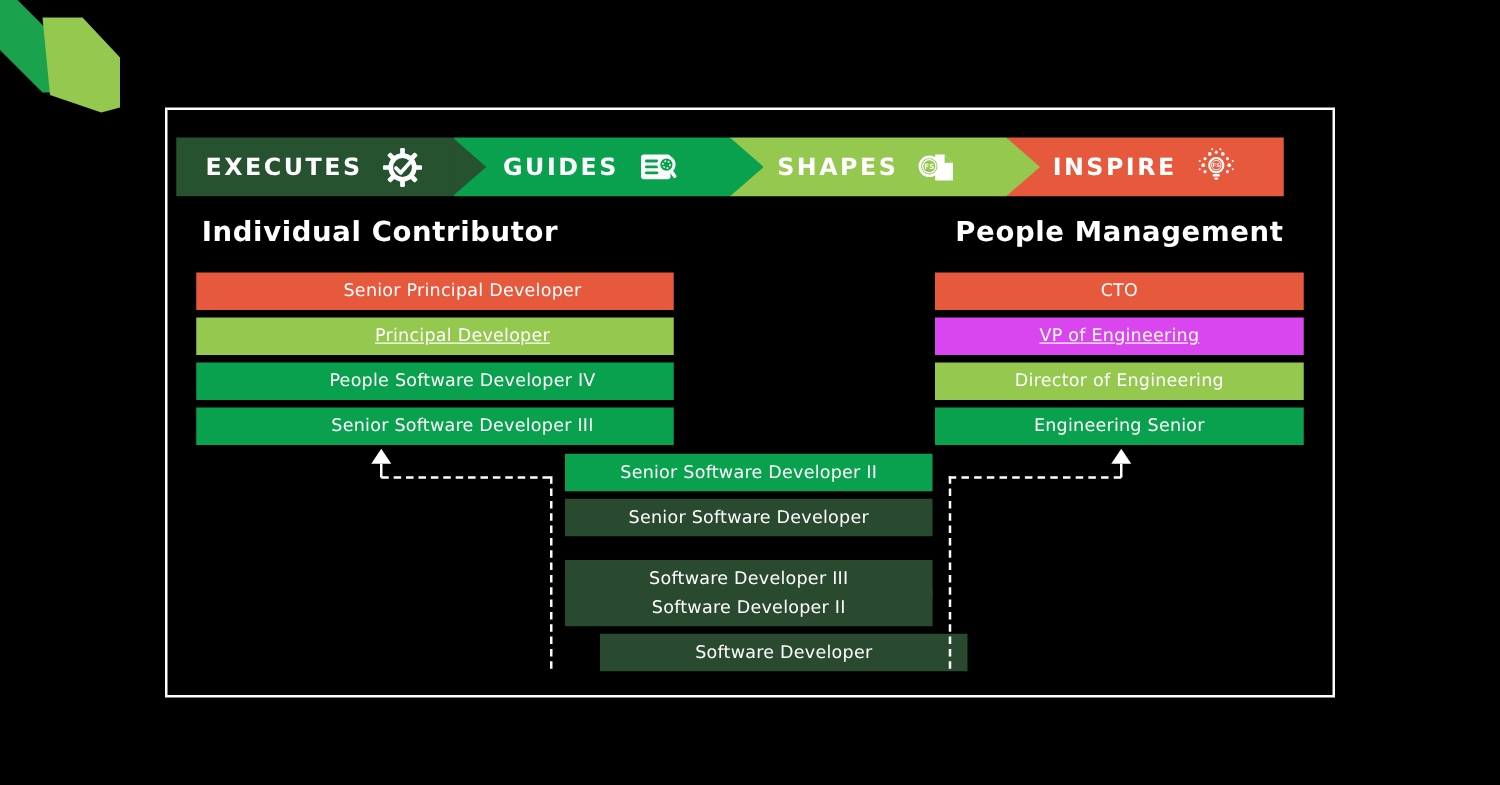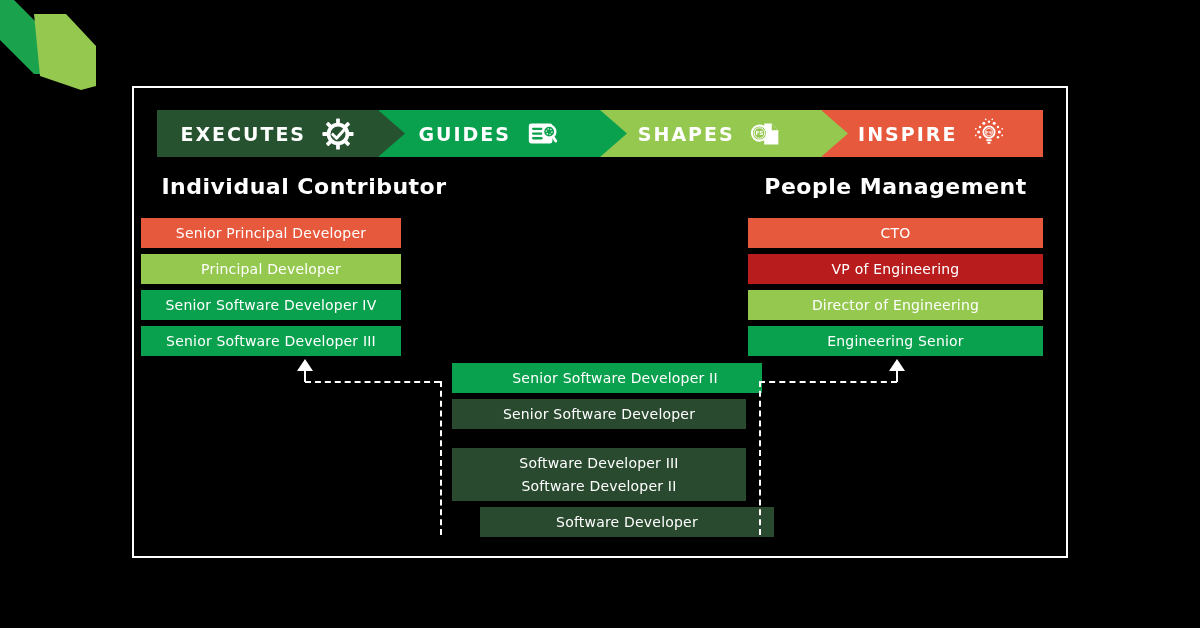--- a/index.html
+++ b/index.html
@@ -8,21 +8,21 @@
     overflow:hidden; font-family:"DejaVu Sans", sans-serif; color:#fff;
   }
   .corner-svg { position:absolute; left:0; top:0; }
 
   .frame {
     position:absolute; left:132px; top:86px; width:932px; height:468px;
     border:2px solid #ffffff;
   }
 
   
-  .banner { position:absolute; left:23px; top:22px; width:886px; height:52px; display:flex; }
+  .banner { position:absolute; left:7px; top:22px; width:886px; height:52px; display:flex; }
   .segment {
     flex:1 1 0; display:flex; align-items:center; justify-content:center;
     gap:15px; height:47px;
   }
   .seg-label {
     font-size:19px; font-weight:bold; letter-spacing:2px; color:#ffffff;
     white-space:nowrap;
   }
   .seg-icon { width:34px; height:34px; flex:0 0 auto; }
   .chevron {
@@ -41,24 +41,24 @@
   }
   .col-heading.left  { left:23px;  width:294px; }
   .col-heading.right { left:614px; width:295px; }
 
   
   .box {
     position:absolute; height:30px; display:flex; align-items:center;
     justify-content:center; font-size:14px; letter-spacing:0.2px; color:#ffffff;
     white-space:nowrap;
   }
-  .col-l { left:7px;  width:260px; }
+  .col-l { left:23px;  width:338px;padding-left:44px; }
   .col-r { left:614px; width:295px; }
   .col-c { left:318px; width:294px; }
-  .r0 { top:130px; } .r1 { top:166px; } .r2 { top:202px; } .r3 { top:238px; }
+  .r0 { top:130px; } .r1 { top:166px;text-decoration:underline; } .r2 { top:202px; } .r3 { top:238px; }
   .m0 { top:275px; } .m1 { top:311px; } .m2 { top:360px; } .m3 { top:383px; } .m4 { top:419px;margin-left:28px; }
 
   
   .dash-v { position:absolute; width:0; height:154px; top:293px; border-left:2px dashed #ffffff; }
   .dash-v.lft { left:306px; }
   .dash-v.rgt { left:625px; }
   .dash-h { position:absolute; height:0; top:293px; border-top:2px dashed #ffffff; }
   .dash-h.lft { left:171px; width:135px; }
   .dash-h.rgt { left:625px; width:138px; }
   .arrow-stem { position:absolute; width:2px; height:11px; top:283px; background:#ffffff; }
@@ -161,29 +161,29 @@
       <div class="chevron c1" style="background: rgb(38, 82, 48);"></div>
       <div class="chevron c2" style="background: rgb(10, 161, 78);"></div>
       <div class="chevron c3" style="background: rgb(148, 200, 79);"></div>
     </div>
 
     <div class="col-heading left">Individual Contributor</div>
     <div class="col-heading right">People Management</div>
 
     <div class="box col-l r0" style="background: rgb(231, 89, 61);">Senior Principal Developer</div>
     <div class="box col-l r1" style="background: rgb(148, 200, 79);">Principal Developer</div>
-    <div class="box col-l r2" style="background: rgb(10, 161, 78);">Senior Software Developer IV</div>
+    <div class="box col-l r2" style="background: rgb(10, 161, 78);">People Software Developer IV</div>
     <div class="box col-r r0" style="background: rgb(231, 89, 61);">CTO</div>
 
     <div class="box col-l r3" style="background: rgb(10, 161, 78);">Senior Software Developer III</div>
-    <div class="box col-r r1" style="background: #b91c1c;">VP of Engineering</div>
+    <div class="box col-r r1" style="background: #d946ef;">VP of Engineering</div>
     <div class="box col-r r2" style="background: rgb(148, 200, 79);">Director of Engineering</div>
     <div class="box col-r r3" style="background: rgb(10, 161, 78);">Engineering Senior</div>
 
-    <div class="box col-c m0" style="background: rgb(10, 161, 78); padding-left: 16px;">Senior Software Developer II</div>
+    <div class="box col-c m0" style="background: rgb(10, 161, 78);">Senior Software Developer II</div>
     <div class="box col-c m1" style="background: rgb(42, 74, 48);">Senior Software Developer</div>
     <div class="box col-c m2" style="background: rgb(42, 74, 48);">Software Developer III</div>
     <div class="box col-c m3" style="background: rgb(42, 74, 48);">Software Developer II</div>
     <div class="box col-c m4" style="background: rgb(42, 74, 48);">Software Developer</div>
 
     <div class="dash-v lft"></div>
     <div class="dash-h lft"></div>
     <div class="arrow-stem lft"></div>
     <div class="arrow-head lft"></div>
 

